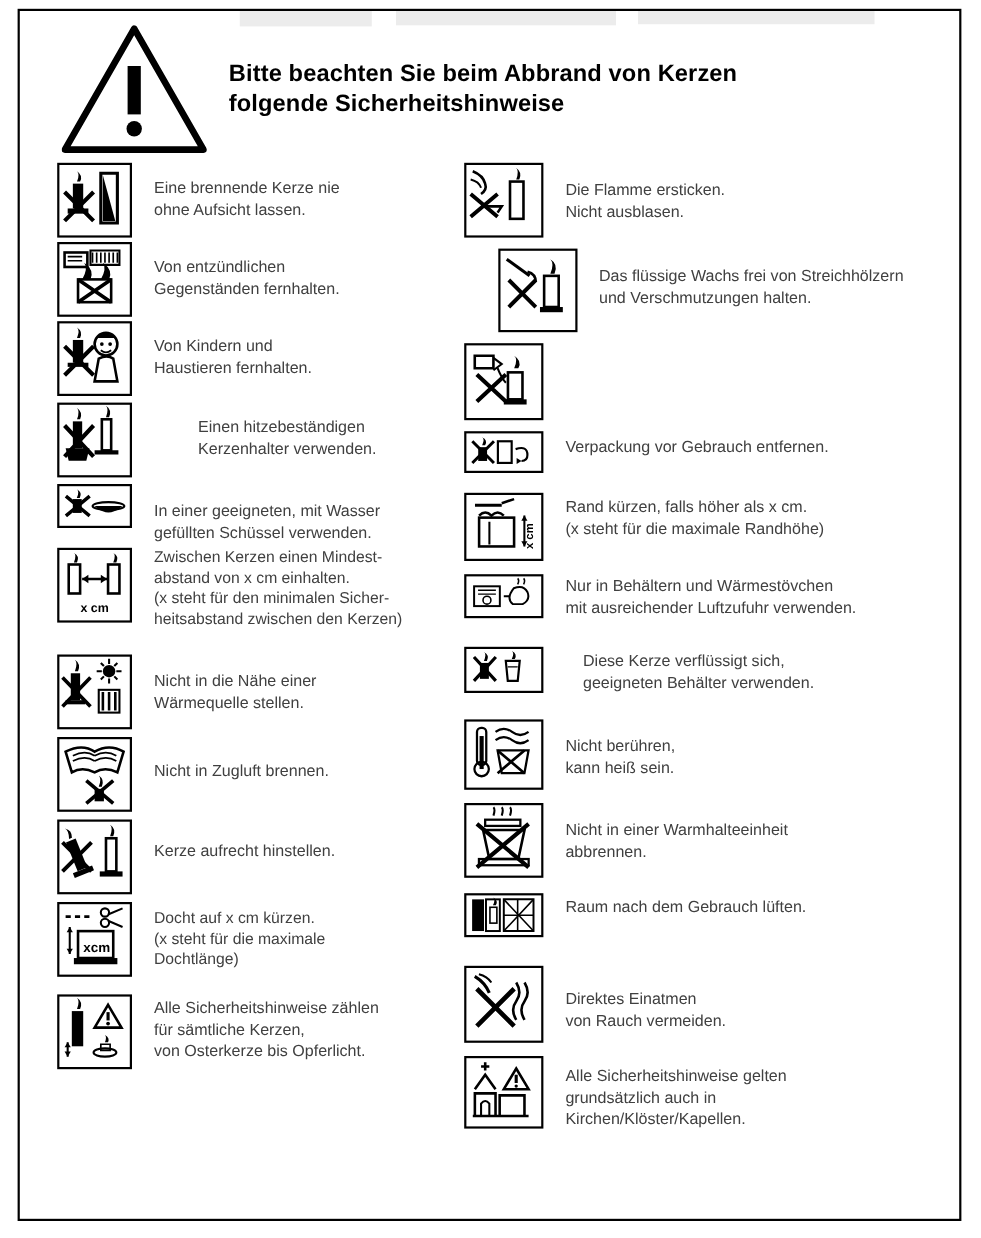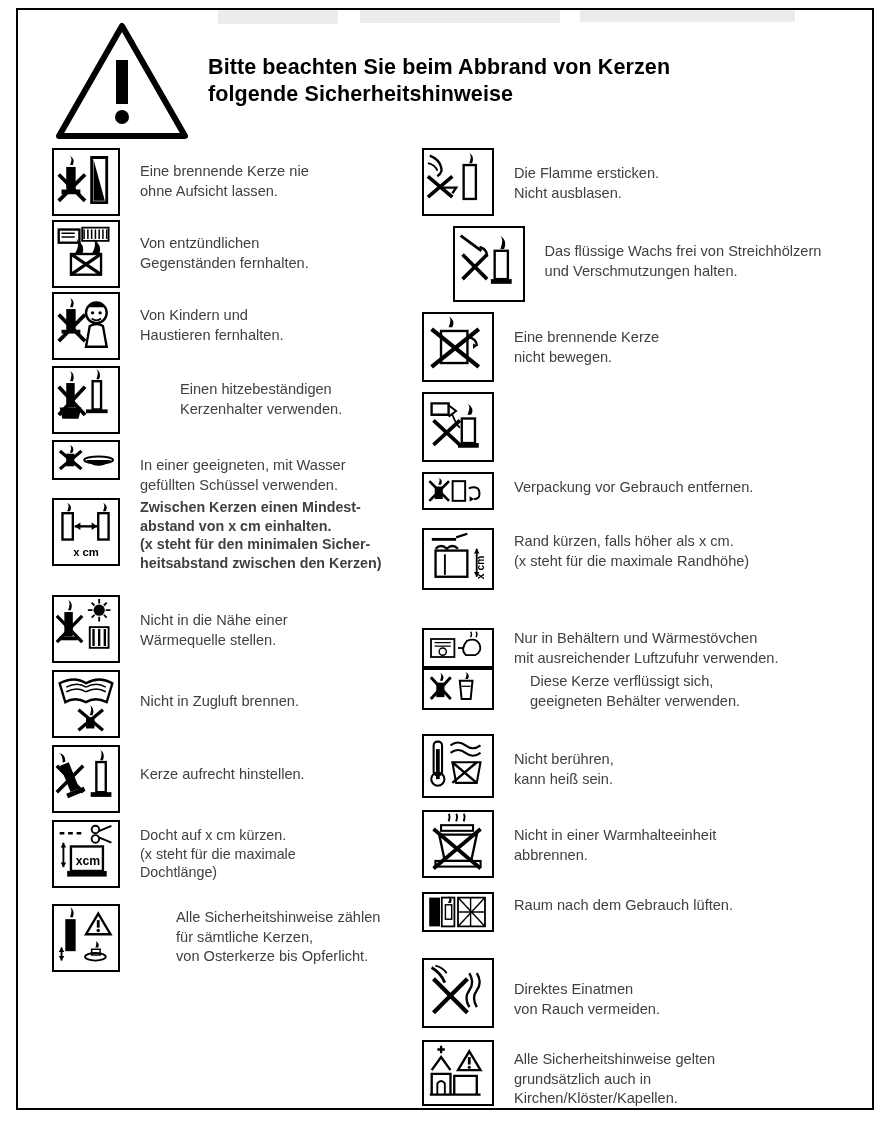--- a/index.html
+++ b/index.html
@@ -208,21 +208,21 @@
           <path d="M14 12 q3 -7 0 -9 q6 3 3 9z" fill="#000"></path>
           <rect x="9" y="14" width="11" height="28" fill="none" stroke="#000" stroke-width="2.5"></rect>
           <path d="M52 12 q3 -7 0 -9 q6 3 3 9z" fill="#000"></path>
           <rect x="47" y="14" width="11" height="28" fill="none" stroke="#000" stroke-width="2.5"></rect>
           <path d="M22 28 h24" stroke="#000" stroke-width="2.5"></path>
           <path d="M22 28 l6 -4 v8z" fill="#000"></path>
           <path d="M46 28 l-6 -4 v8z" fill="#000"></path>
           <text x="34" y="60" font-family="Liberation Sans, sans-serif" font-size="12" font-weight="bold" text-anchor="middle" fill="#000">x cm</text>
         </svg>
       </div>
-      <div class="row-text small" style="margin-left:20px;margin-top:0px;font-weight:bold;">Zwischen Kerzen einen Mindest-
+      <div class="row-text small" style="margin-left:20px;margin-top:0px;">Zwischen Kerzen einen Mindest-
 abstand von x cm einhalten.
 (x steht für den minimalen Sicher-
 heitsabstand zwischen den Kerzen)</div>
     </div>
 
     <div class="row" style="height:75px;">
       <div class="icon-box" style="width:68px;height:68px;">
         <svg viewBox="0 0 68 68" width="64" height="64">
           <path d="M15 14 q3 -8 0 -11 q6 4 3 11z" fill="#000"></path>
           <rect x="11" y="16" width="9" height="26" fill="#000"></rect>
@@ -281,21 +281,21 @@
           <path d="M10 22 l-3 5 h6z" fill="#000"></path>
           <path d="M10 48 l-3 -5 h6z" fill="#000"></path>
           <text x="36" y="46" font-family="Liberation Sans, sans-serif" font-size="13" font-weight="bold" text-anchor="middle" fill="#000">xcm</text>
         </svg>
       </div>
       <div class="row-text small" style="margin-left:20px;margin-top:6px;">Docht auf x cm kürzen.
 (x steht für die maximale
 Dochtlänge)</div>
     </div>
 
-    <div class="row" style="height:80px;gap:36px;">
+    <div class="row" style="height:80px;">
       <div class="icon-box" style="width:68px;height:68px;">
         <svg viewBox="0 0 68 68" width="64" height="64">
           <path d="M17 12 q3 -8 0 -11 q6 4 3 11z" fill="#000"></path>
           <rect x="12" y="14" width="11" height="34" fill="#000"></rect>
           <path d="M8 22 v28" stroke="#000" stroke-width="0"></path>
           <polygon points="47,8 60,30 34,30" fill="none" stroke="#000" stroke-width="2.5"></polygon>
           <rect x="45.5" y="15" width="3" height="8" fill="#000"></rect>
           <circle cx="47" cy="26" r="1.8" fill="#000"></circle>
           <path d="M8 44 v14" stroke="#000" stroke-width="2"></path>
           <path d="M8 44 l-3 5 h6z" fill="#000"></path>
@@ -336,33 +336,20 @@
           <path d="M48 22 q4 -10 0 -14 q8 5 4 14z" fill="#000"></path>
           <rect x="42" y="24" width="14" height="30" fill="none" stroke="#000" stroke-width="2.5"></rect>
           <rect x="38" y="54" width="22" height="5" fill="#000"></rect>
           <path d="M8 28 l26 26 M34 28 l-26 26" stroke="#000" stroke-width="3.8"></path>
         </svg>
       </div>
       <div class="row-text" style="margin-left:20px;margin-top:16px;">Das flüssige Wachs frei von Streichhölzern
 und Verschmutzungen halten.</div>
     </div>
 
-    <div class="row" style="height:80px;">
-      <div class="icon-box" style="width:72px;height:70px;">
-        <svg viewBox="0 0 72 70" width="68" height="66">
-          <path d="M26 14 q4 -9 0 -12 q8 5 4 12z" fill="#000"></path>
-          <rect x="18" y="18" width="28" height="34" fill="none" stroke="#000" stroke-width="2.5"></rect>
-          <path d="M46 24 q10 2 10 10" stroke="#000" stroke-width="2.5" fill="none"></path>
-          <path d="M56 34 l-4 -3 v6z" fill="#000"></path>
-          <path d="M8 16 l50 40 M58 16 l-50 40" stroke="#000" stroke-width="4.5"></path>
-        </svg>
-      </div>
-      <div class="row-text" style="margin-left:20px;margin-top:16px;">Eine brennende Kerze
-nicht bewegen.</div>
-    </div>
 
     <div class="row" style="height:80px;">
       <div class="icon-box" style="width:72px;height:70px;">
         <svg viewBox="0 0 72 70" width="68" height="66">
           <path d="M8 10 h18 v12 h-18z" fill="none" stroke="#000" stroke-width="2.5"></path>
           <path d="M26 12 l8 6 -8 6" fill="none" stroke="#000" stroke-width="2"></path>
           <path d="M30 22 q4 10 8 14" stroke="#000" stroke-width="2" fill="none"></path>
           <path d="M46 22 q4 -9 0 -12 q8 5 4 12z" fill="#000"></path>
           <rect x="40" y="26" width="14" height="26" fill="none" stroke="#000" stroke-width="2.5"></rect>
           <rect x="36" y="52" width="22" height="5" fill="#000"></rect>
@@ -396,21 +383,21 @@
           <path d="M56 20 v30" stroke="#000" stroke-width="2"></path>
           <path d="M56 20 l-3 5 h6z" fill="#000"></path>
           <path d="M56 50 l-3 -5 h6z" fill="#000"></path>
           <text x="64" y="40" font-family="Liberation Sans, sans-serif" font-size="11" font-weight="bold" text-anchor="middle" fill="#000" transform="rotate(-90 64 40)">x cm</text>
         </svg>
       </div>
       <div class="row-text" style="margin-left:20px;margin-top:4px;">Rand kürzen, falls höher als x cm.
 (x steht für die maximale Randhöhe)</div>
     </div>
 
-    <div class="row" style="height:66px;align-items:flex-end;">
+    <div class="row" style="height:66px;">
       <div class="icon-box" style="width:72px;height:40px;">
         <svg viewBox="0 0 72 40" width="68" height="36">
           <rect x="6" y="10" width="26" height="20" fill="none" stroke="#000" stroke-width="2"></rect>
           <path d="M10 14 h18 M10 18 h18" stroke="#000" stroke-width="1.3"></path>
           <circle cx="19" cy="24" r="4" fill="none" stroke="#000" stroke-width="1.6"></circle>
           <path d="M36 20 h6" stroke="#000" stroke-width="2"></path>
           <path d="M46 12 q10 -4 14 4 q3 8 -5 12 h-10 q-7 -6 1 -16z" fill="none" stroke="#000" stroke-width="2"></path>
           <path d="M50 8 q2 -4 0 -6" stroke="#000" stroke-width="1.6" fill="none"></path>
           <path d="M56 8 q2 -4 0 -6" stroke="#000" stroke-width="1.6" fill="none"></path>
         </svg>

